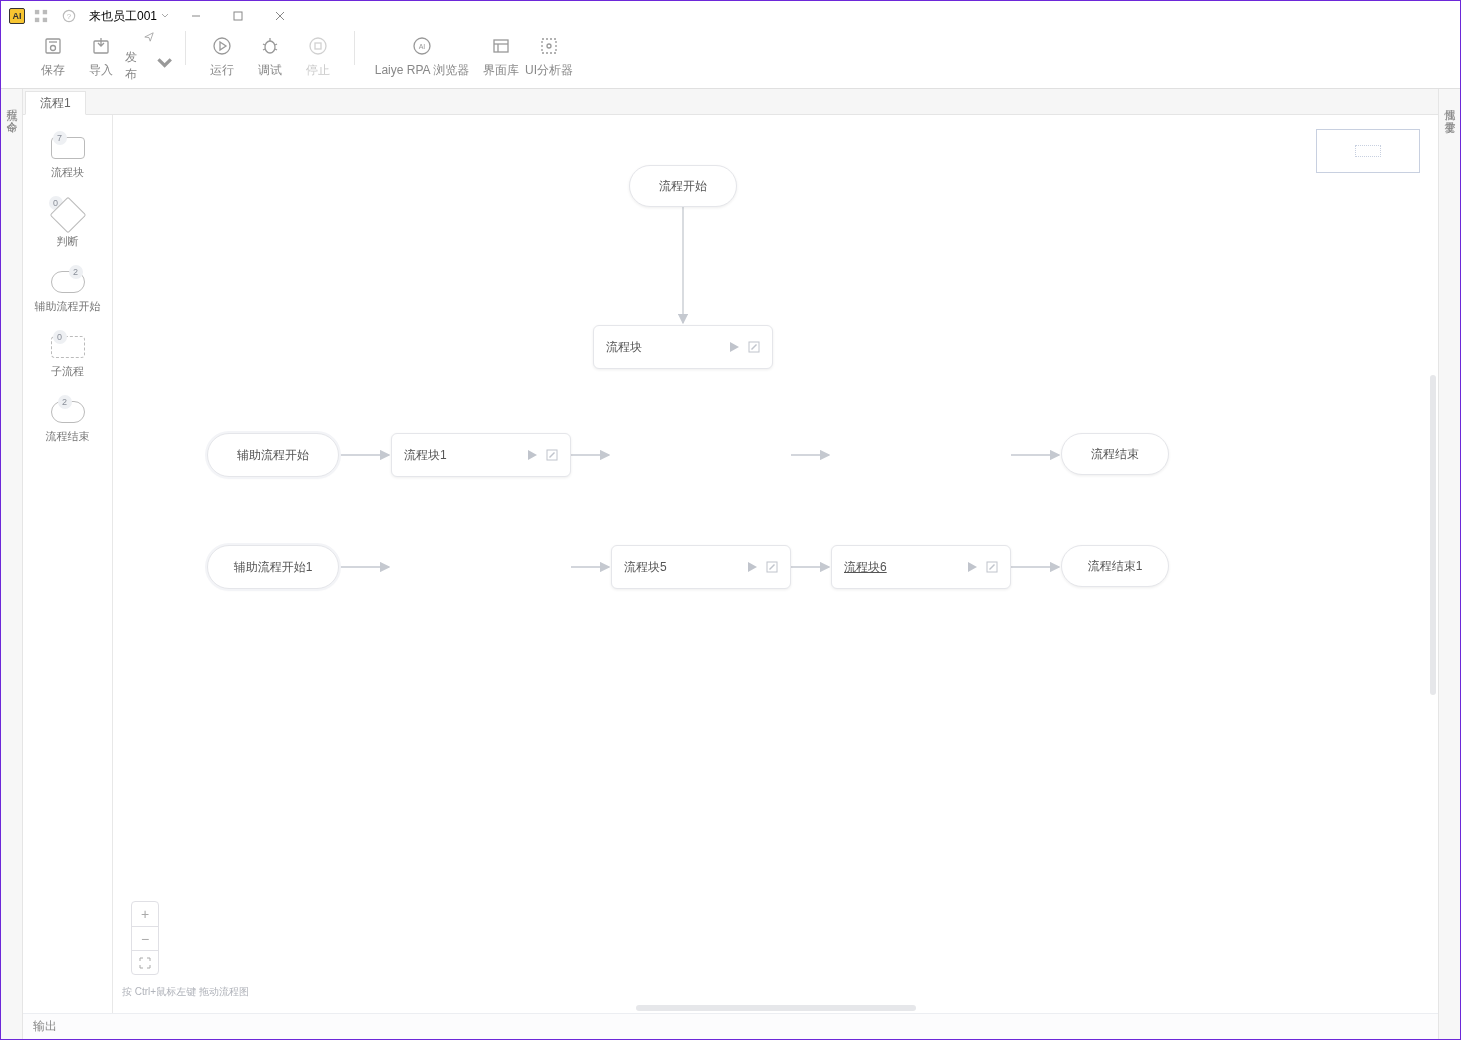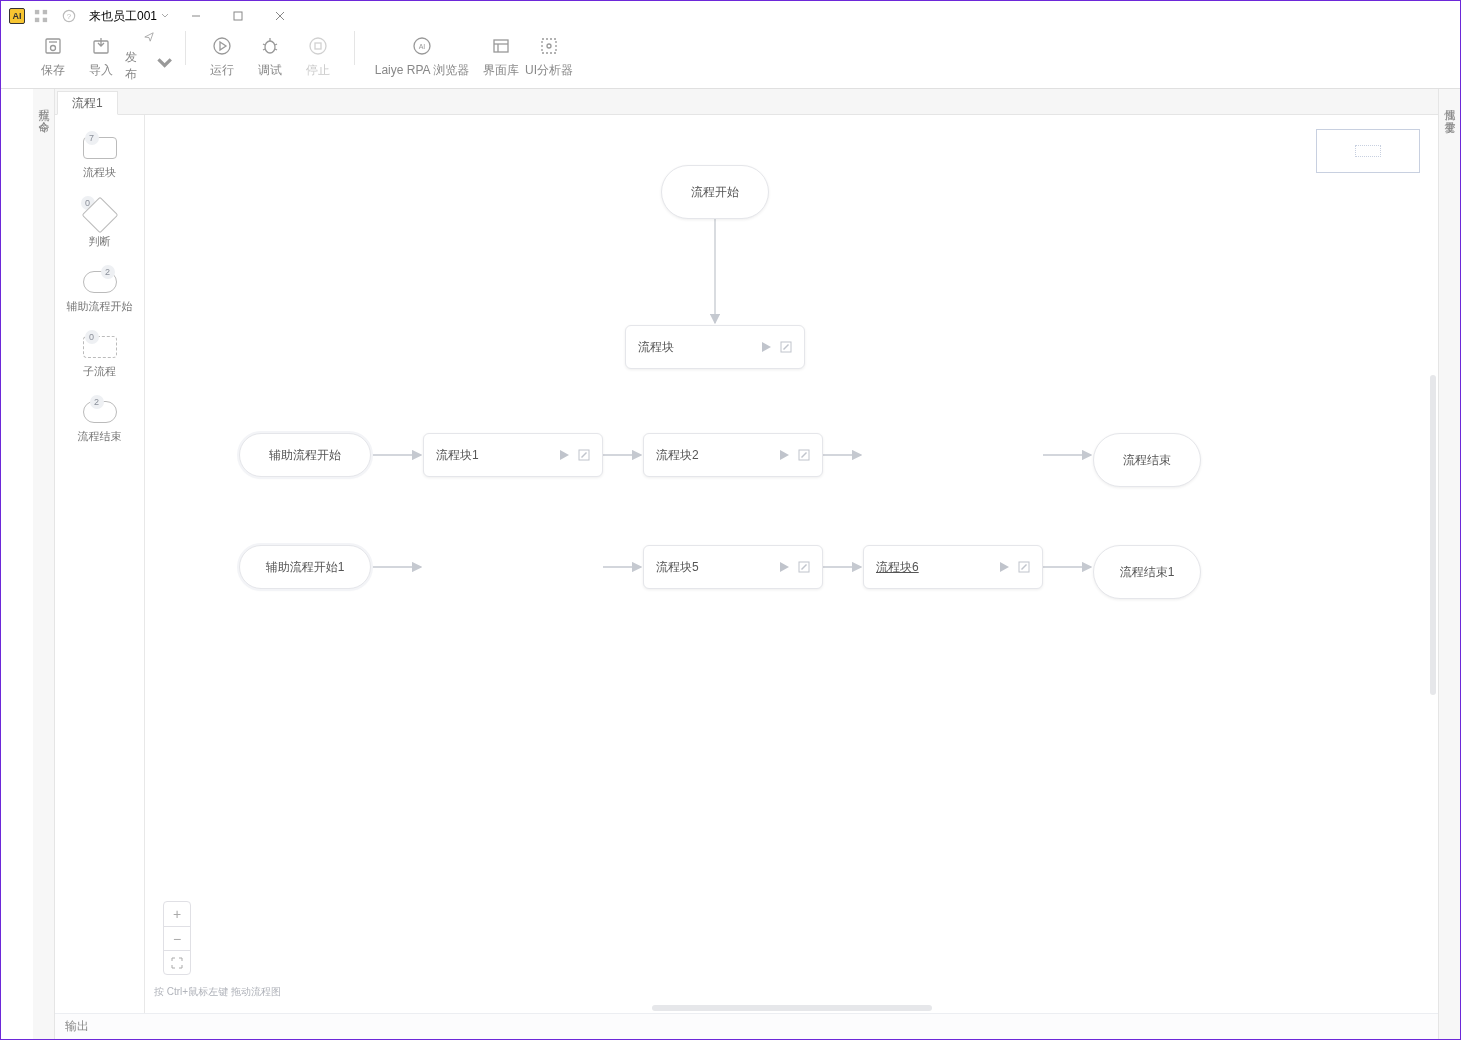--- a/index.html
+++ b/index.html
@@ -20,21 +20,21 @@
 .toolbar { height: 58px; background: #fff; display: flex; align-items: flex-start; padding: 0 28px; gap: 0; border-bottom: 1px solid #e0e0e0; }
 .tgroup { display: flex; align-items: center; }
 .tbtn { display: flex; flex-direction: column; align-items: center; justify-content: center; width: 48px; height: 52px; cursor: pointer; color: #888; }
 .tbtn.wide { width: 110px; }
 .tbtn svg { width: 20px; height: 20px; margin-bottom: 6px; stroke: #999; fill: none; stroke-width: 1.3; }
 .tbtn .lbl { font-size: 12px; color: #888; }
 .tbtn.disabled { opacity: 0.45; }
 .tsep { width: 1px; height: 34px; background: #e5e5e5; margin: 0 12px; }
 
 
-.main { flex: 1; display: flex; min-height: 0; margin-left: 32px; }
+.main { flex: 1; display: flex; min-height: 0; }
 .vrail { width: 22px; background: #f7f7f7; border-right: 1px solid #e5e5e5; display: flex; flex-direction: column; align-items: center; padding-top: 6px; }
 .vrail .vitem { writing-mode: vertical-rl; text-orientation: upright; font-size: 11px; color: #888; padding: 6px 0; cursor: pointer; }
 .vrail.right { border-right: none; border-left: 1px solid #e5e5e5; }
 
 .workcol { flex: 1; display: flex; flex-direction: column; min-height: 0; }
 .tabs { height: 26px; background: #f6f6f6; display: flex; align-items: flex-end; padding-left: 2px; border-bottom: 1px solid #e5e5e5; }
 .tab { height: 24px; padding: 0 14px; background: #fff; border: 1px solid #e5e5e5; border-bottom: 1px solid #fff; margin-bottom: -1px; display: flex; align-items: center; font-size: 12px; color: #666; cursor: pointer; }
 
 .workarea { flex: 1; display: flex; min-height: 0; }
 .palette { width: 90px; background: #fff; border-right: 1px solid #e8e8e8; display: flex; flex-direction: column; align-items: center; padding-top: 22px; gap: 22px; }
@@ -45,21 +45,21 @@
 .pal-item .shape.pill { border-radius: 14px; height: 22px; }
 .pal-item .shape.sub { border-style: dashed; }
 .pal-item .plbl { font-size: 11px; color: #777; text-align:center; }
 .pal-item .badge { position: absolute; top: -6px; right: 18px; width: 14px; height: 14px; border-radius: 50%; background: #eef0f3; color: #8a8f99; font-size: 9px; display: flex; align-items: center; justify-content: center; }
 
 .canvas { flex: 1; position: relative; background-image: radial-gradient(#e3e4e8 0.7px, transparent 0.7px); background-size: 12px 12px; background-position: 0 0; overflow: hidden; }
 .minimap { position: absolute; top: 14px; right: 18px; width: 104px; height: 44px; border: 1px solid #c8d0e0; background: #fff; }
 .minimap::after { content:""; position:absolute; left:50%; top:50%; width:24px; height:10px; border:1px dotted #c8d0e0; transform:translate(-50%,-50%); }
 
 .node { position: absolute; background: #fff; border: 1px solid #e5e6ea; border-radius: 6px; box-shadow: 0 1px 3px rgba(0,0,0,0.07); display: flex; align-items: center; font-size: 12px; color: #555; cursor: pointer; }
-.node.start, .node.end { border-radius: 28px; justify-content: center; width: 108px; height: 54px; }
+.node.start, .node.end { border-radius: 28px; justify-content: center; width: 108px; height: 42px; }
 .node.aux { border-radius: 28px; justify-content: center; width: 132px; height: 44px; box-shadow: 0 0 0 2px #f3f4f7, 0 1px 3px rgba(0,0,0,0.07); }
 .node.block { width: 180px; height: 44px; padding: 0 12px; justify-content: space-between; }
 .node.block .label { flex: 1; }
 .node.block .icons { display: flex; gap: 8px; align-items: center; }
 .node.block .icons svg { width: 12px; height: 12px; fill: #c0c4cc; cursor: pointer; }
 .node.block .icons .play { fill: #c0c4cc; }
 
 .zoom-ctrl { position: absolute; left: 18px; bottom: 38px; width: 28px; border: 1px solid #e0e0e5; border-radius: 4px; background: #fff; display: flex; flex-direction: column; }
 .zoom-ctrl .zb { height: 24px; display: flex; align-items: center; justify-content: center; color: #aaa; cursor: pointer; font-size: 14px; }
 .zoom-ctrl .zb + .zb { border-top: 1px solid #e0e0e5; }
@@ -289,32 +289,20 @@
             <span class="icons">
                 <svg class="play" viewBox="0 0 12 12">
                   <path d="M2 1 L11 6 L2 11 Z"></path>
                 </svg>
                 <svg viewBox="0 0 12 12">
                   <rect x="1" y="1" width="10" height="10" fill="none" stroke="#c0c4cc"></rect>
                   <path d="M3 8 L8 3 L9 4 L4 9 Z"></path>
                 </svg>
               </span>
           </div>
-          <div class="node block" style="left:498px; top:318px;">
-            <span class="label">流程块2</span>
-            <span class="icons">
-                <svg class="play" viewBox="0 0 12 12">
-                  <path d="M2 1 L11 6 L2 11 Z"></path>
-                </svg>
-                <svg viewBox="0 0 12 12">
-                  <rect x="1" y="1" width="10" height="10" fill="none" stroke="#c0c4cc"></rect>
-                  <path d="M3 8 L8 3 L9 4 L4 9 Z"></path>
-                </svg>
-              </span>
-          </div>
           <div class="node end" style="left:948px; top:318px;">
             <span>流程结束</span>
           </div>
 
           <div class="node aux" style="left:94px; top:430px;">
             <span>辅助流程开始1</span>
           </div>
           <div class="node block" style="left:498px; top:430px;justify-content:center;">
             <span class="label">流程块5</span>
             <span class="icons">

